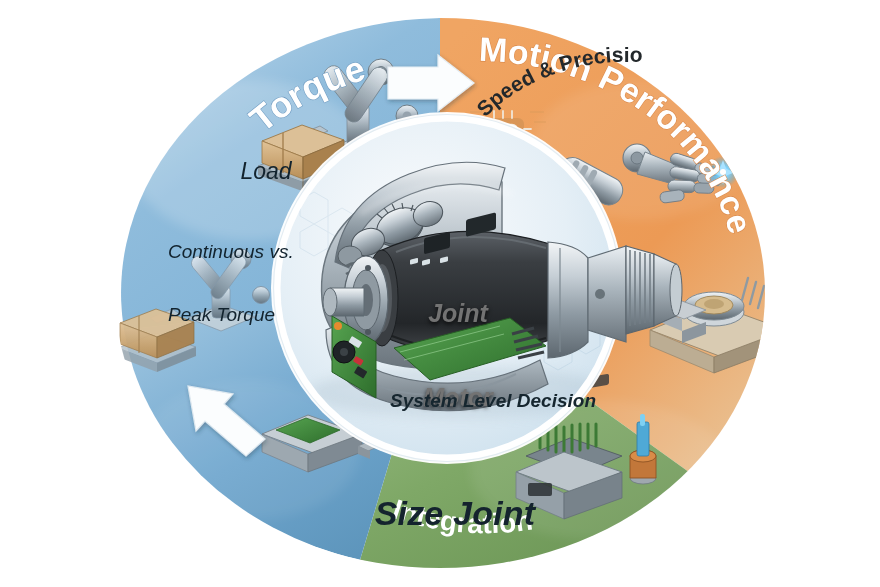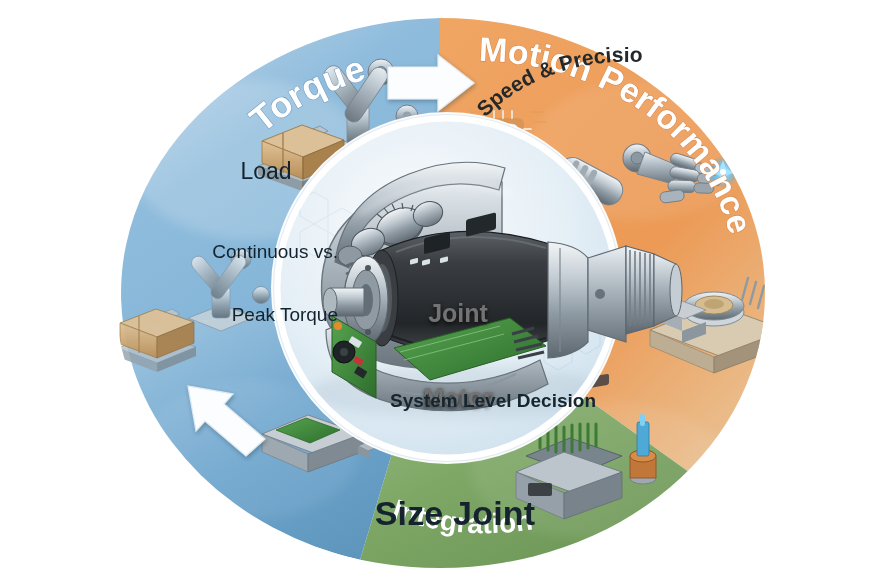--- a/index.html
+++ b/index.html
@@ -1,20 +1,20 @@
 <!DOCTYPE html>
 <html><head>
 <meta charset="utf-8">
 <style>
   html,body{margin:0;padding:0;background:#ffffff;}
   body{width:880px;height:587px;overflow:hidden;
        font-family:"Liberation Sans","DejaVu Sans",sans-serif;}
   #stage{position:relative;width:880px;height:587px;background:#fff;}
   svg.layer{position:absolute;left:0;top:0;width:880px;height:587px;}
-  .txt{position:absolute;white-space:pre;line-height:1.12;}
+  .txt{position:absolute;white-space:pre;line-height:1.12;font-style:italic;}
 
   
   .lbl-dark{color:#12232e;font-weight:400;}
 
   .center-title{color:#737373;font-weight:700;text-align:center;
                 text-shadow:0 2px 4px rgba(0,0,0,.75);}
   .main-title{color:#14232e;font-weight:700;text-align:center;letter-spacing:.2px;}
   .sub-title{color:#16262f;font-weight:600;text-align:center;}
 </style>
 </head>
@@ -470,21 +470,21 @@
       <text font-size="28" font-weight="600" fill="#ffffff" font-family="Liberation Sans, sans-serif" style="paint-order:stroke" stroke="#6F9E5C" stroke-width="1">
         <textPath href="#arcIntegration" startOffset="50%" text-anchor="middle">Integration</textPath>
       </text>
     </g>
   </svg>
 
   <div class="txt lbl-dark" style="left:196px;top:107px;width:140px;font-size:23px;text-align:center;">
     <div>Load</div>
   </div>
 
-  <div class="txt lbl-dark" style="left:168px;top:198px;width:170px;font-size:19px;text-align:right;">
+  <div class="txt lbl-dark" style="left:168px;top:198px;width:170px;font-size:19px;text-align:left;">
     <div>Continuous vs.</div>
     <div>Peak Torque</div>
   </div>
 
 
   <div class="txt center-title" style="left:398px;top:243px;width:120px;font-size:25px;">
     <div>Joint</div>
     <div>Motor</div>
   </div>
 

